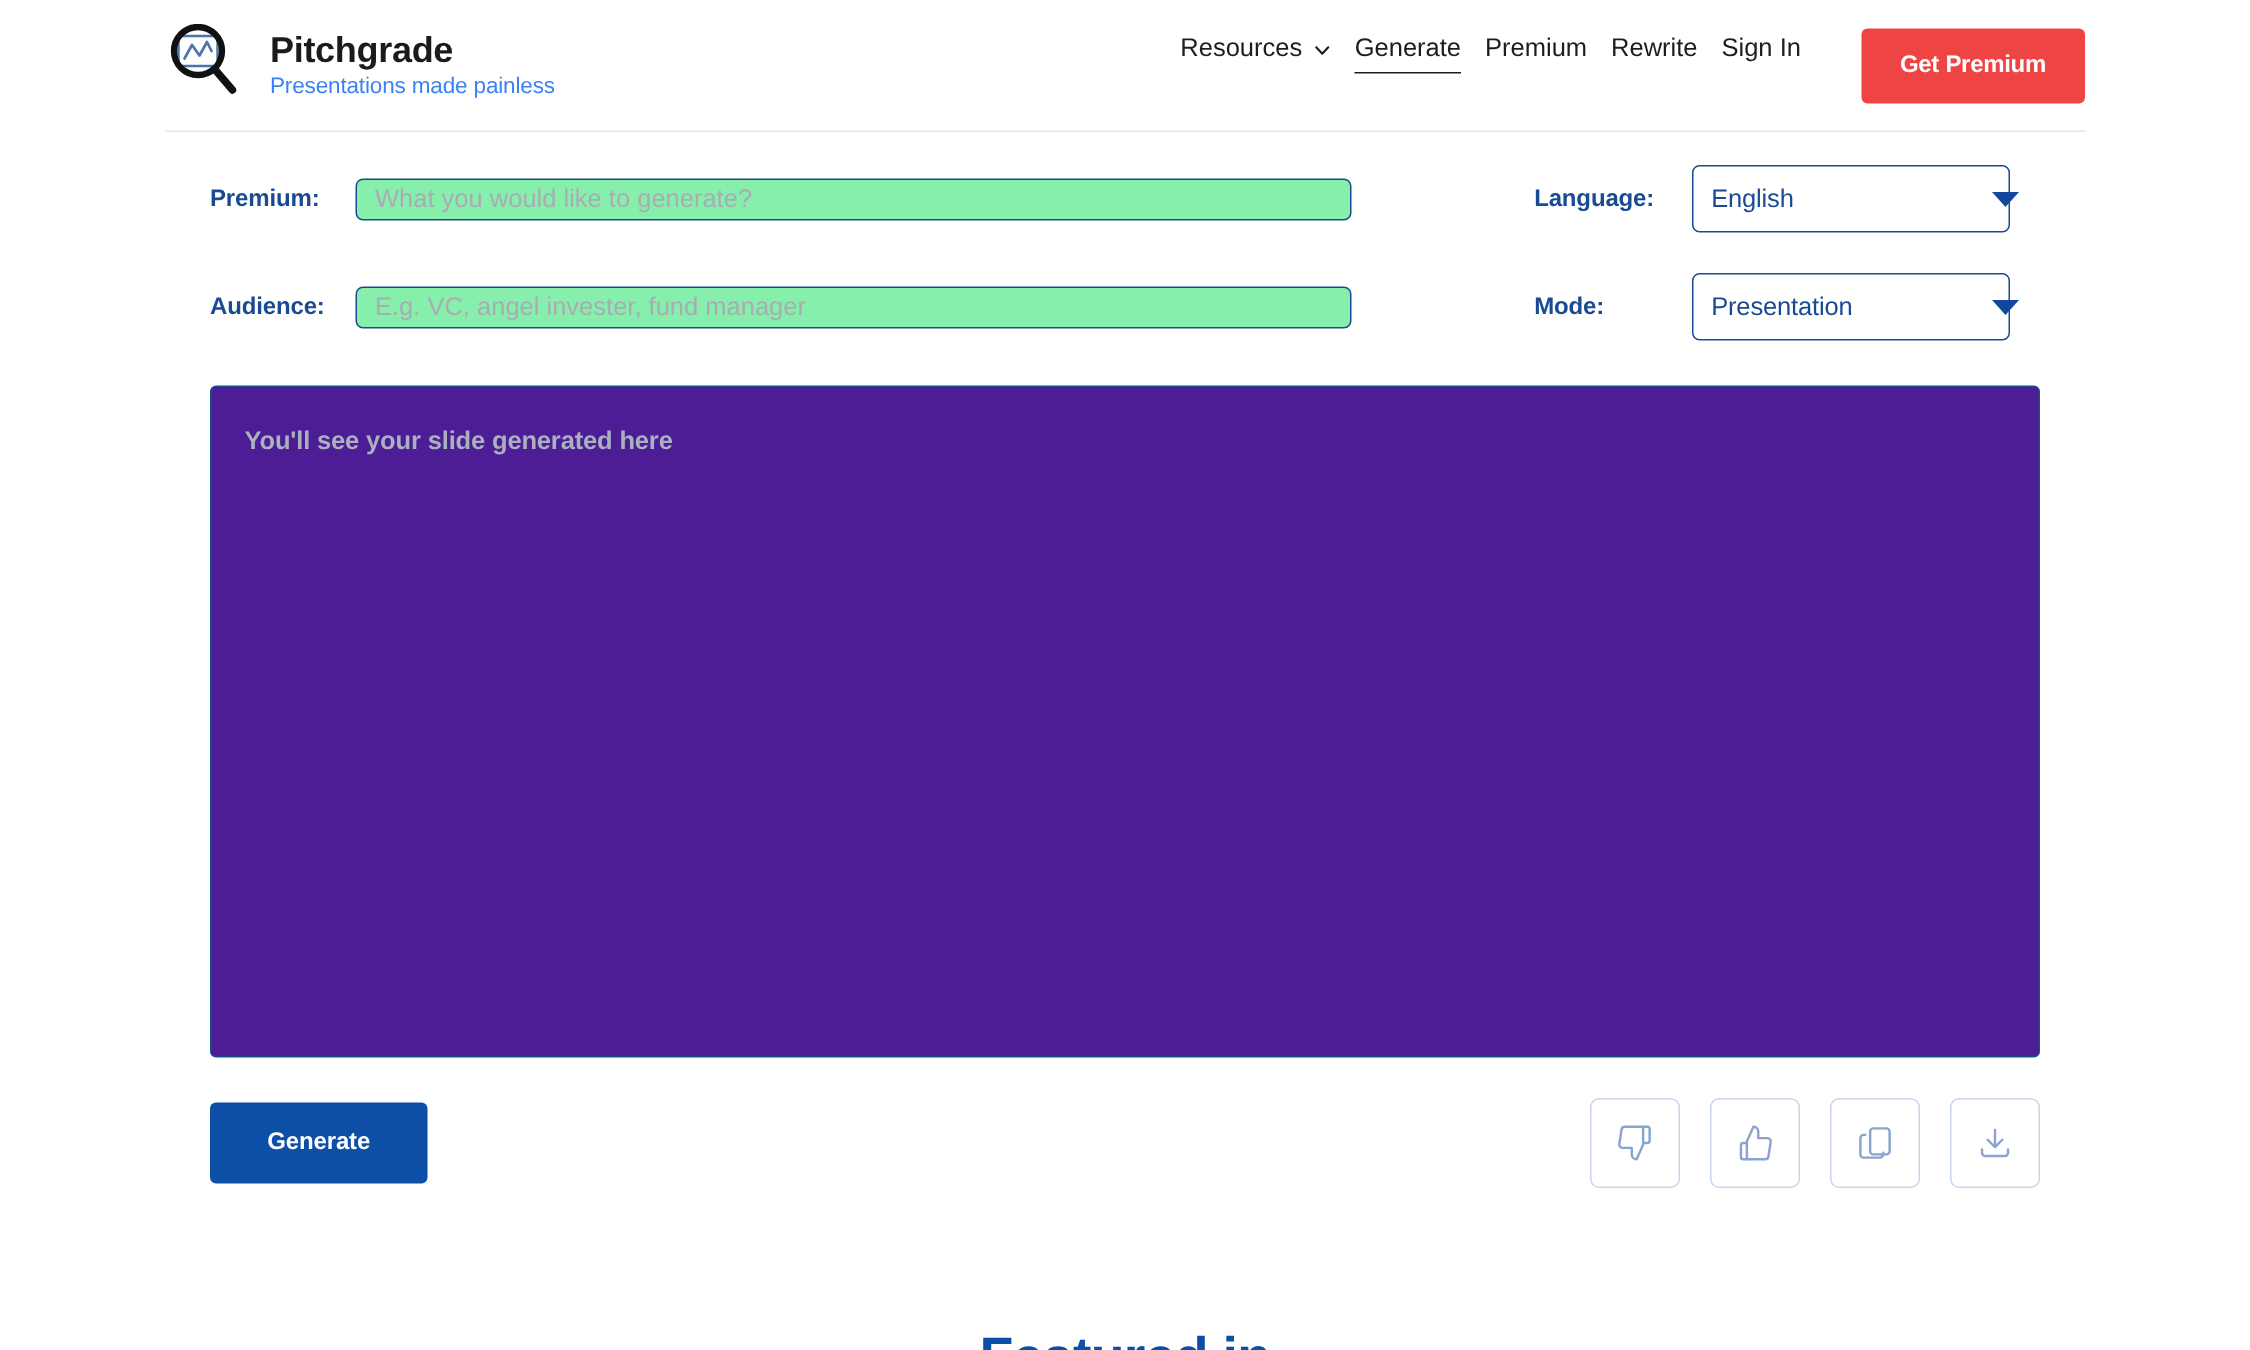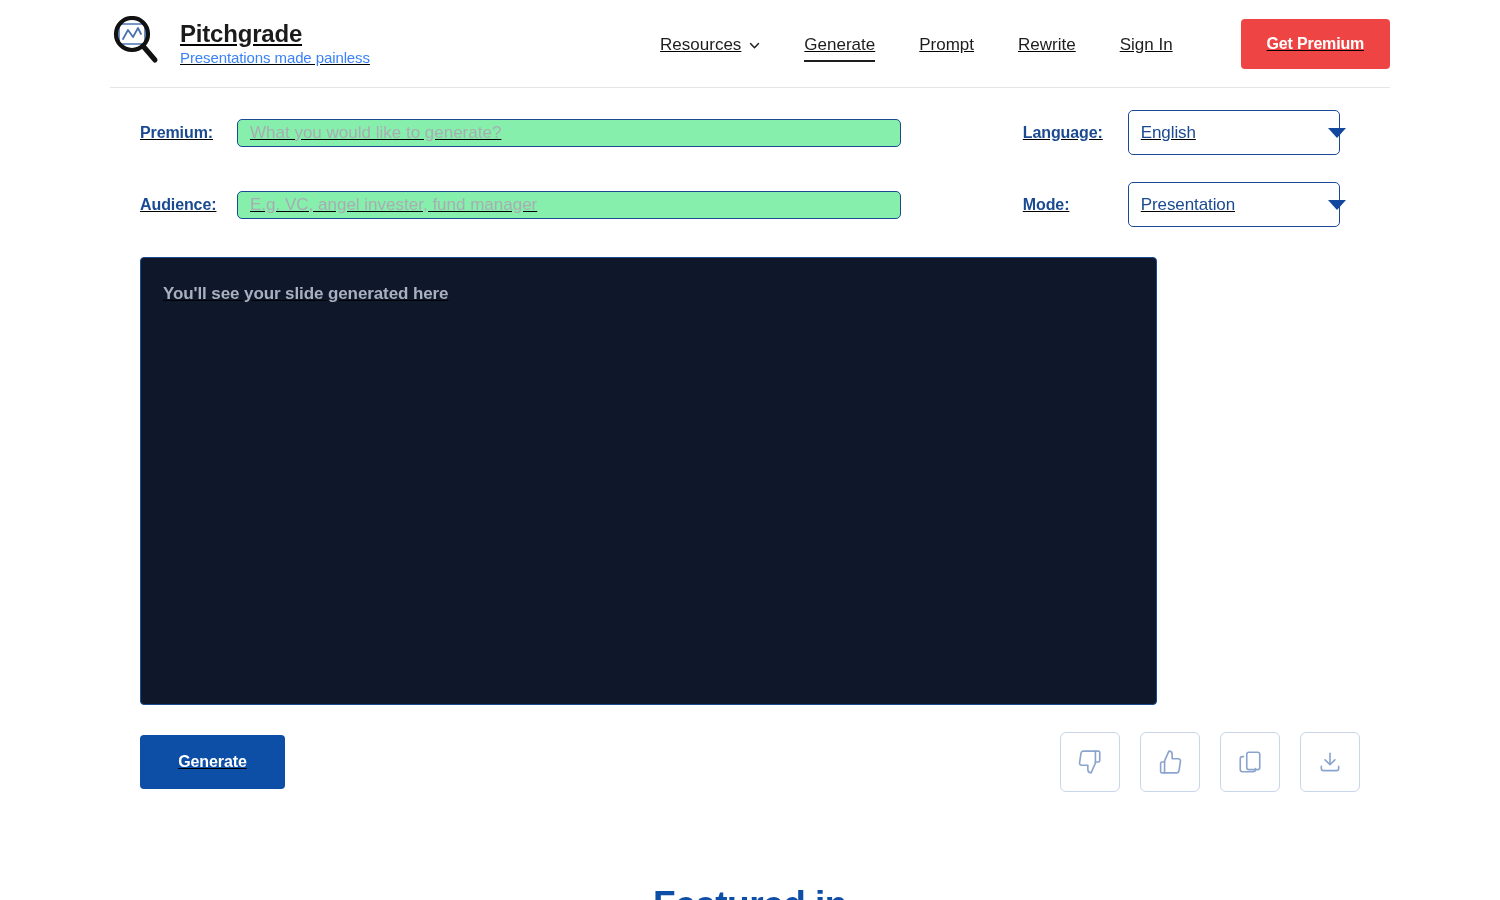--- a/index.html
+++ b/index.html
@@ -11,21 +11,20 @@
     background: #ffffff;
     font-family: "Liberation Sans", sans-serif;
     -webkit-font-smoothing: antialiased;
   }
 
   .page {
     position: relative;
     width: 1500px;
     height: 900px;
     background: #ffffff;
-    text-decoration: underline;
   }
 
   
   .header {
     position: relative;
     height: 88px;
     display: flex;
     align-items: center;
     padding: 0 110px;
   }
@@ -56,22 +55,22 @@
   .brand-tagline {
     font-size: 15px;
     color: #3b82f6;
     line-height: 1.3;
     margin-top: 0;
     letter-spacing: -0.1px;
   }
 
   .nav {
     display: flex;
-    align-items: center;
-    gap: 44px;
+    align-items: flex-start;
+    gap: 16px;
     margin-left: auto;
   }
 
   .nav-link {
     position: relative;
     font-size: 17px;
     color: #1d1d1d;
     text-decoration: none;
     line-height: 1;
     padding: 4px 0;
@@ -189,25 +188,25 @@
   }
   .form-row + .form-row { margin-top: 27px; }
 
   .lbl-col { width: 97px; flex: 0 0 97px; }
   .lbl-col-right { width: 105px; flex: 0 0 105px; padding-left: 0; }
   .spacer-col { flex: 0 0 122px; }
 
   
   .slide-area {
     margin-top: 30px;
-    width: 1017px;
+    width: 1220px;
     height: 448px;
     border: 1px solid #1a4a92;
     border-radius: 4px;
-    background: #0f172a;
+    background: #4c1d95;
     padding: 26px 22px;
   }
 
   .slide-placeholder {
     font-size: 17px;
     font-weight: 700;
     color: #a9b1bf;
     letter-spacing: -0.1px;
   }
 
@@ -303,21 +302,21 @@
             <polyline points="2.5,4.5 6.5,8.8 10.5,4.5" stroke="#1d1d1d" stroke-width="1.4" fill="none" stroke-linecap="round" stroke-linejoin="round"></polyline>
           </svg>
         </span>
       </a>
 
       <a class="nav-link active" href="#">
         <span>Generate</span>
       </a>
 
       <a class="nav-link" href="#">
-        <span>Prompt</span>
+        <span>Premium</span>
       </a>
 
       <a class="nav-link" href="#">
         <span>Rewrite</span>
       </a>
 
       <a class="nav-link" href="#">
         <span>Sign In</span>
       </a>
 

